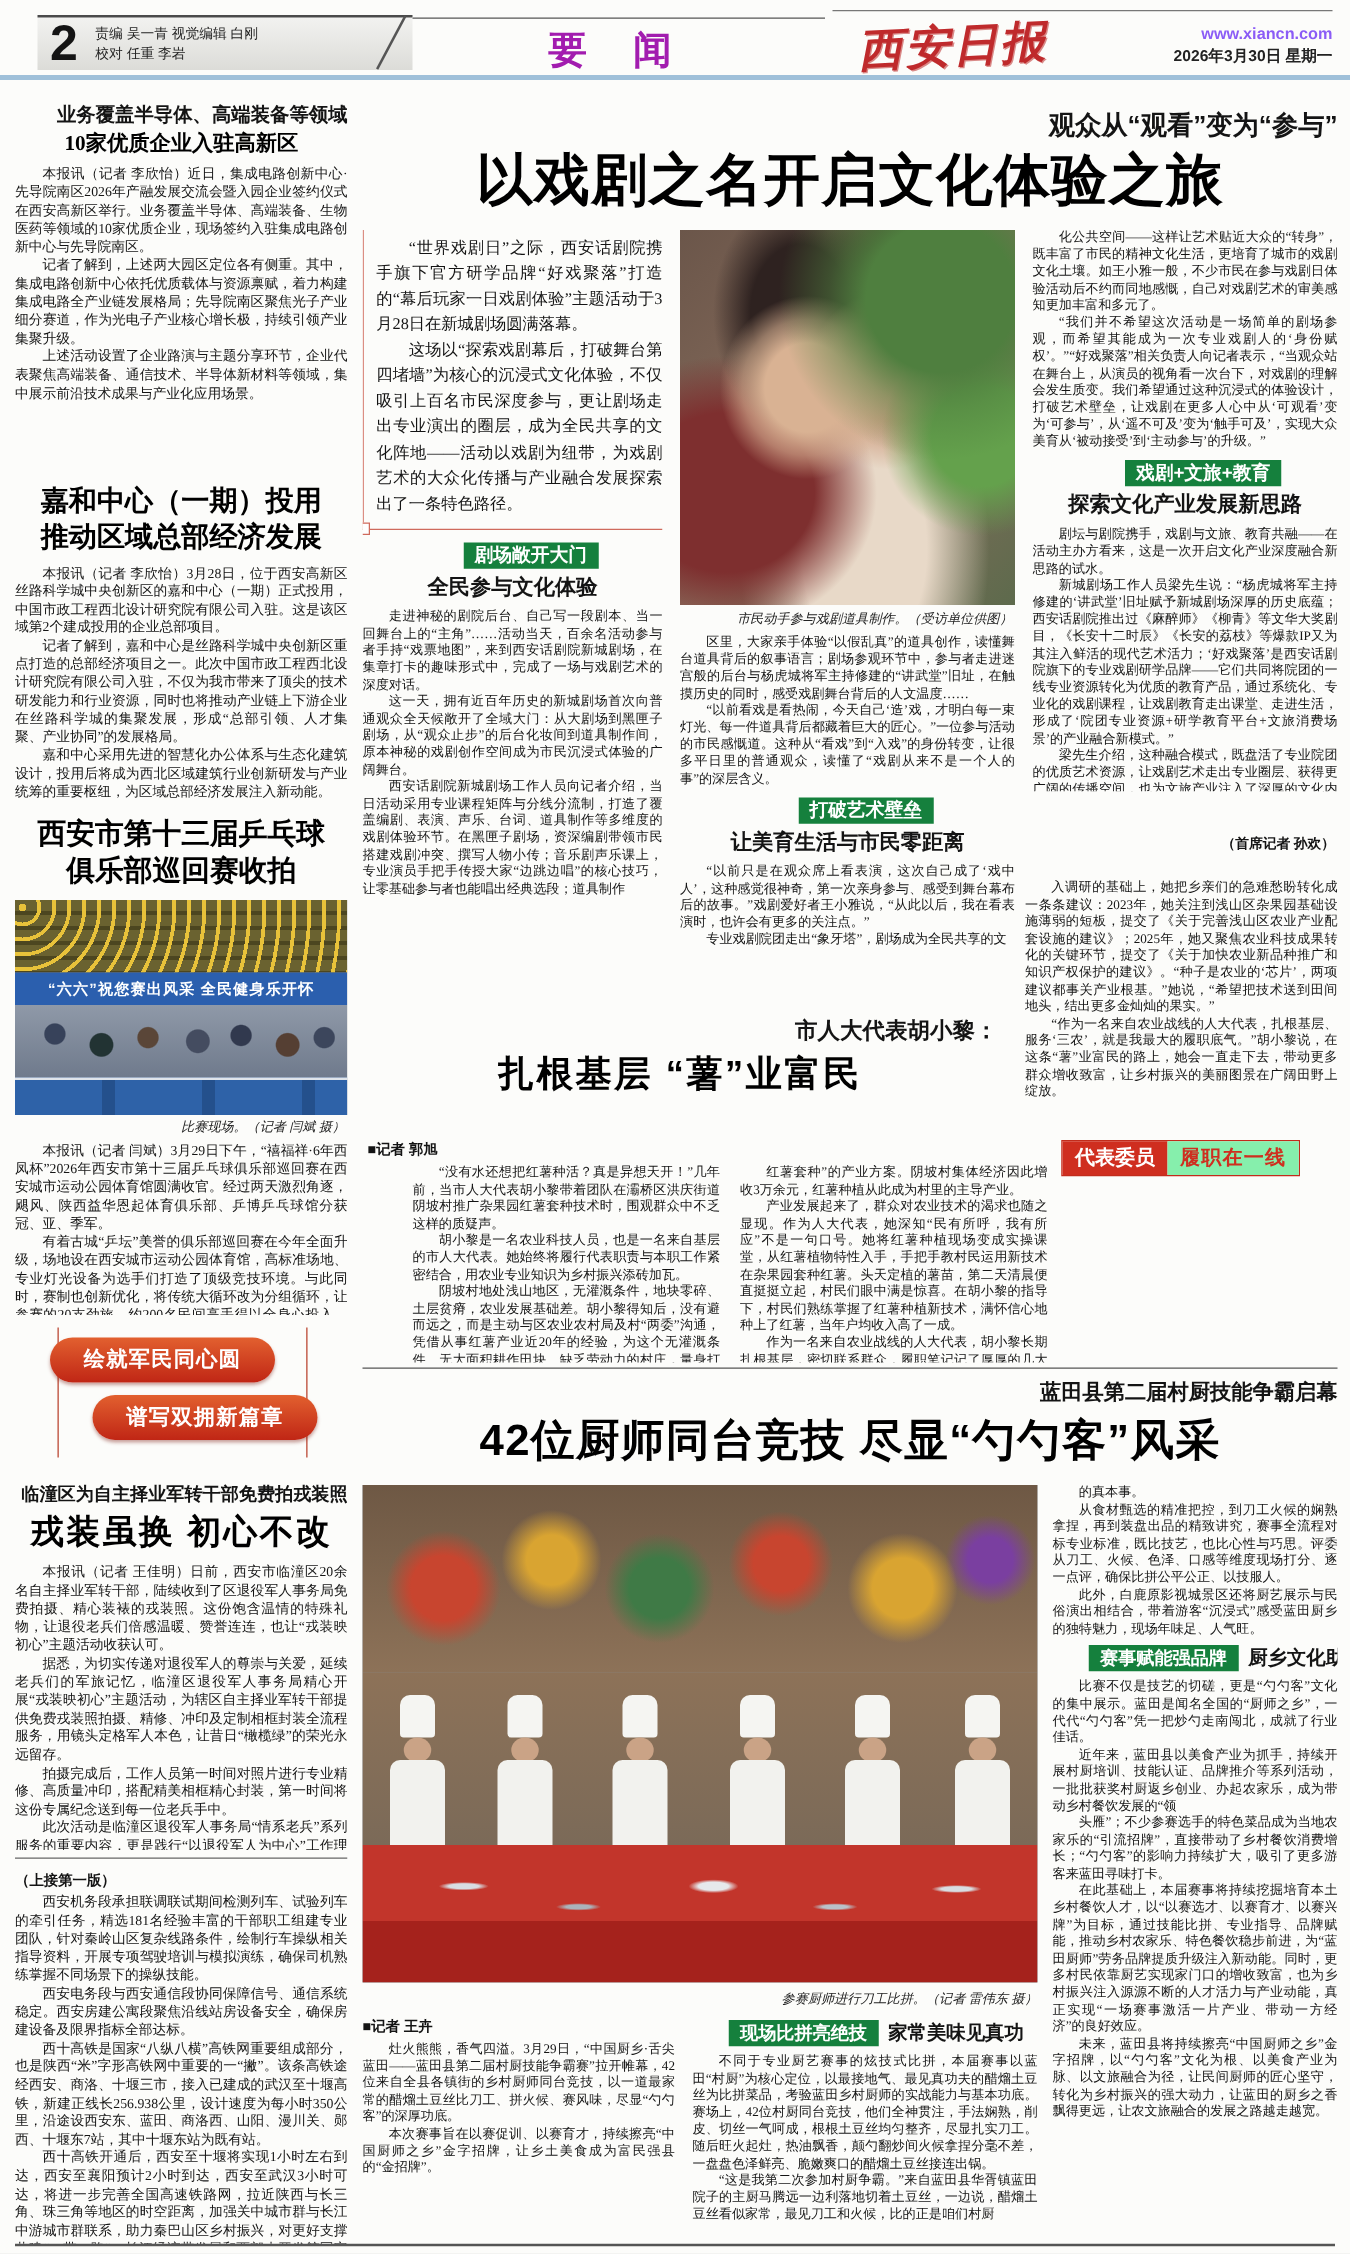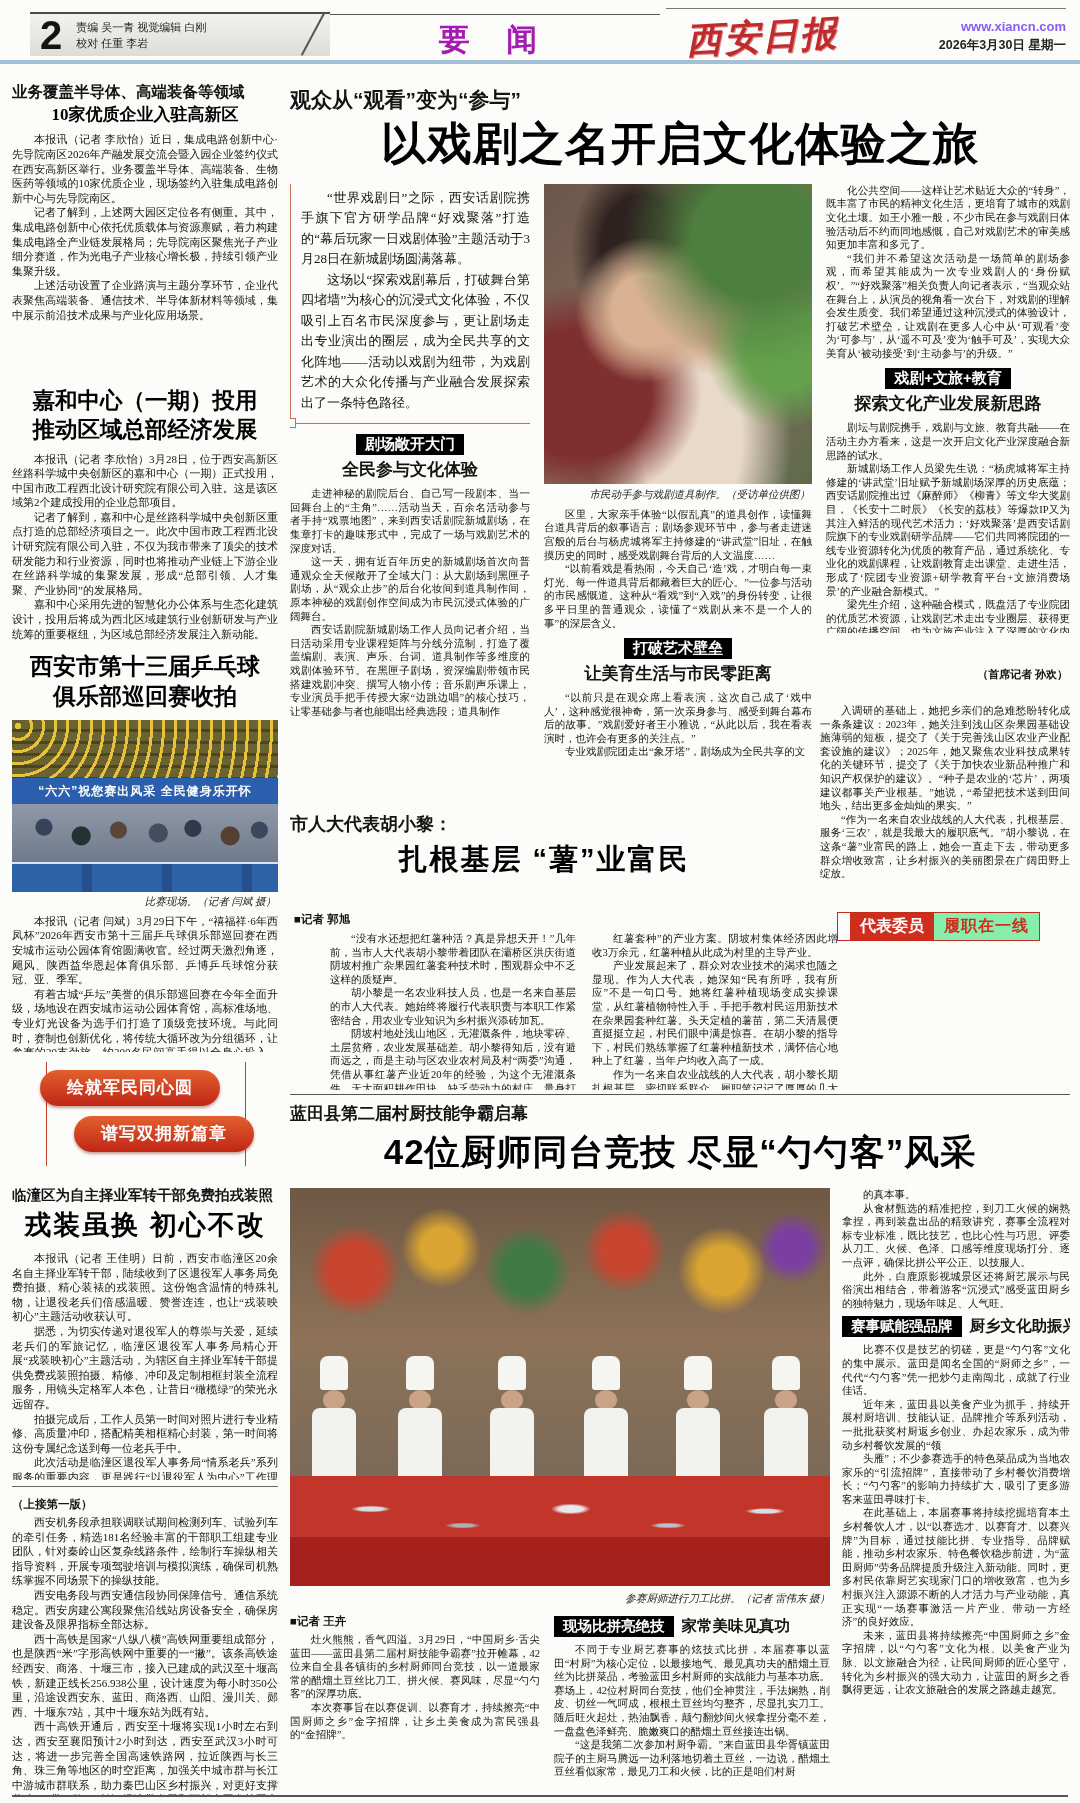--- a/index.html
+++ b/index.html
@@ -23,25 +23,25 @@
   .masthead{position:absolute;left:20px;top:4px;font-size:36px;font-weight:bold;color:#bf2a2c;
             font-style:italic;letter-spacing:2px;transform:rotate(-3deg);
             text-shadow:1px 1px 0 #d98a88;}
   .site{position:absolute;right:0;top:10px;font-size:13px;font-weight:bold;color:#8b5cf6;
         font-family:"Liberation Sans","DejaVu Sans",sans-serif;}
   .dateline{position:absolute;right:0;top:28px;font-size:12.5px;font-weight:bold;color:#222;}
   .blue-rule{position:absolute;left:0;top:60px;width:1080px;height:4px;background:#9fc0d9;}
 
   
   .body p{margin:0;text-indent:2em;text-align:justify;}
-  .kicker{font-weight:bold;text-align:left;font-family:"Liberation Sans","DejaVu Sans",sans-serif;}
+  .kicker{font-weight:bold;text-align:right;font-family:"Liberation Sans","DejaVu Sans",sans-serif;}
   .headline{font-weight:bold;text-align:center;font-family:"Liberation Sans","DejaVu Sans",sans-serif;color:#000;}
   .caption{font-size:10.5px;font-style:italic;color:#222;}
-  .sec-tag{display:inline-block;background:#000000;color:#fff;font-weight:bold;
-           font-family:"Liberation Sans","DejaVu Sans",sans-serif;padding:1px 9px;}
+  .sec-tag{display:inline-block;background:#15803d;color:#fff;font-weight:bold;
+           font-family:"Liberation Sans","DejaVu Sans",sans-serif;padding:1px 9px;margin-left:29px;}
   .sec-sub{font-weight:bold;text-align:center;font-family:"Liberation Sans","DejaVu Sans",sans-serif;}
   .divline{position:absolute;background:#555;height:1px;}
 
   
   .leftcol{position:absolute;left:12px;top:78px;width:266px;height:1717px;overflow:hidden;}
   .leftcol .body{font-size:11px;line-height:14.6px;}
   .la{overflow:hidden;}
   .a1{height:302px;}
   .a1 .kicker{font-size:15.5px;margin:4px 0 2px;}
   .a1 .headline{font-size:17px;line-height:1.2;margin-bottom:7px;font-family:Liberation Serif, serif;}
@@ -117,21 +117,21 @@
      radial-gradient(ellipse at 14% 70%, #7e2f2f 0 70px, transparent 120px),
      radial-gradient(ellipse at 55% 85%, #e8d9c8 0 50px, transparent 100px),
      linear-gradient(135deg,#6b564a,#8a6f5e 55%,#5d6a4c);}
   .main-art .caption{text-align:right;margin:4px 2px 6px 0;}
   .endline{position:absolute;right:2px;bottom:2px;font-size:11px;font-weight:bold;}
 
   
   .deputy{position:absolute;left:290px;top:700px;width:780px;height:392px;}
   .dep-right{position:absolute;right:0;top:4px;width:250px;height:200px;overflow:hidden;}
   .deputy .body{font-size:10.5px;line-height:13.6px;}
-  .dep-badge{position:absolute;right:30px;top:212px;border:1.5px solid #c22c1c;display:flex;align-items:stretch;padding-left:12px;}
+  .dep-badge{position:absolute;right:30px;top:212px;border:1.5px solid #c22c1c;display:flex;align-items:stretch;}
   .dep-badge .b1{background:#cf2e1f;color:#fff;font-weight:bold;font-size:16px;padding:3px 10px;
                  font-family:"Liberation Sans","DejaVu Sans",sans-serif;}
   .dep-badge .b2{color:#cf2e1f;font-weight:bold;font-size:16px;padding:3px 10px;background:#86efac;
                  font-family:"Liberation Sans","DejaVu Sans",sans-serif;letter-spacing:1px;}
   .dep-head{position:absolute;left:0;top:112px;width:508px;text-align:center;}
   .dep-head .kicker{font-size:18px;margin-bottom:4px;}
   .dep-head .headline{font-size:29px;letter-spacing:2px;}
   .dep-byline{position:absolute;left:4px;top:212px;font-size:11.5px;font-weight:bold;
               font-family:"Liberation Sans","DejaVu Sans",sans-serif;}
   .dep-cols{position:absolute;left:0;top:232px;width:508px;height:158px;display:flex;gap:16px;margin-left:40px;}

